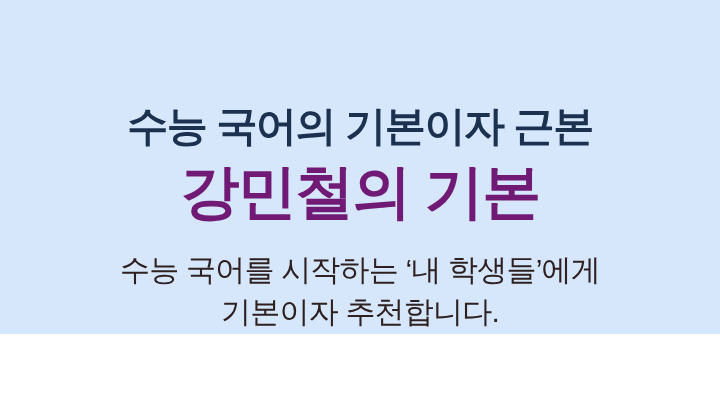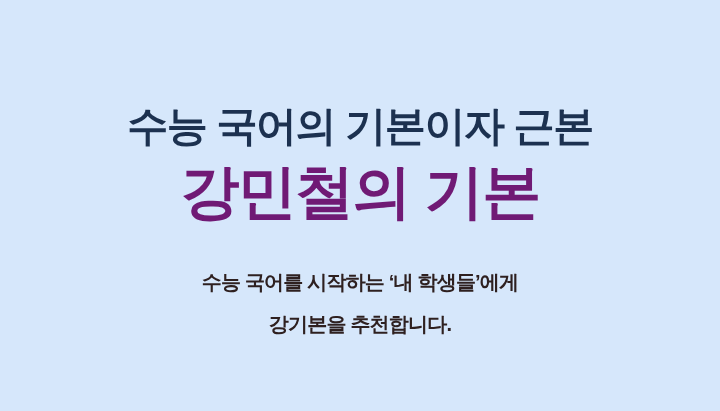--- a/index.html
+++ b/index.html
@@ -13,21 +13,21 @@
     height: 411px;
     overflow: hidden;
     font-family: "Liberation Sans", "DejaVu Sans", sans-serif;
     -webkit-font-smoothing: antialiased;
   }
 
   .promo-banner {
     position: relative;
     box-sizing: border-box;
     width: 720px;
-    height: 411px;
+    height: 334px;
     background: #d6e7fb;
     display: flex;
     flex-direction: column;
     align-items: center;
     justify-content: flex-start;
     text-align: center;
     user-select: none;
   }
 
   .banner-inner {
@@ -55,23 +55,23 @@
     font-size: 59px;
     font-weight: 700;
     line-height: 1.1;
     letter-spacing: -1.6px;
     color: #f4195c;
     white-space: nowrap;
   }
 
   
   .subcopy {
-    margin: 36px 0 0 0;
-    font-size: 20px;
-    font-weight: 700;
+    margin: 24px 0 0 0;
+    font-size: 30px;
+    font-weight: 400;
     line-height: 42px;
     letter-spacing: -0.8px;
     color: #2e2020;
   }
 
   .subcopy-line {
     display: block;
     white-space: nowrap;
   }
 </style>
@@ -80,17 +80,17 @@
 
 <div class="promo-banner" style="background: rgb(214, 231, 251);">
   <div class="banner-inner">
 
     <p class="eyebrow" style="color: rgb(28, 49, 80);">수능 국어의 기본이자 근본</p>
 
     <h1 class="headline" style="color: #701a75;">강민철의 기본</h1>
 
     <p class="subcopy" style="color: rgb(46, 32, 32);">
       <span class="subcopy-line">수능 국어를 시작하는 ‘내 학생들’에게</span>
-      <span class="subcopy-line">강기본을 추천합니다.</span>
+      <span class="subcopy-line">기본이자 추천합니다.</span>
     </p>
 
   </div>
 </div>
 
 </body></html>

